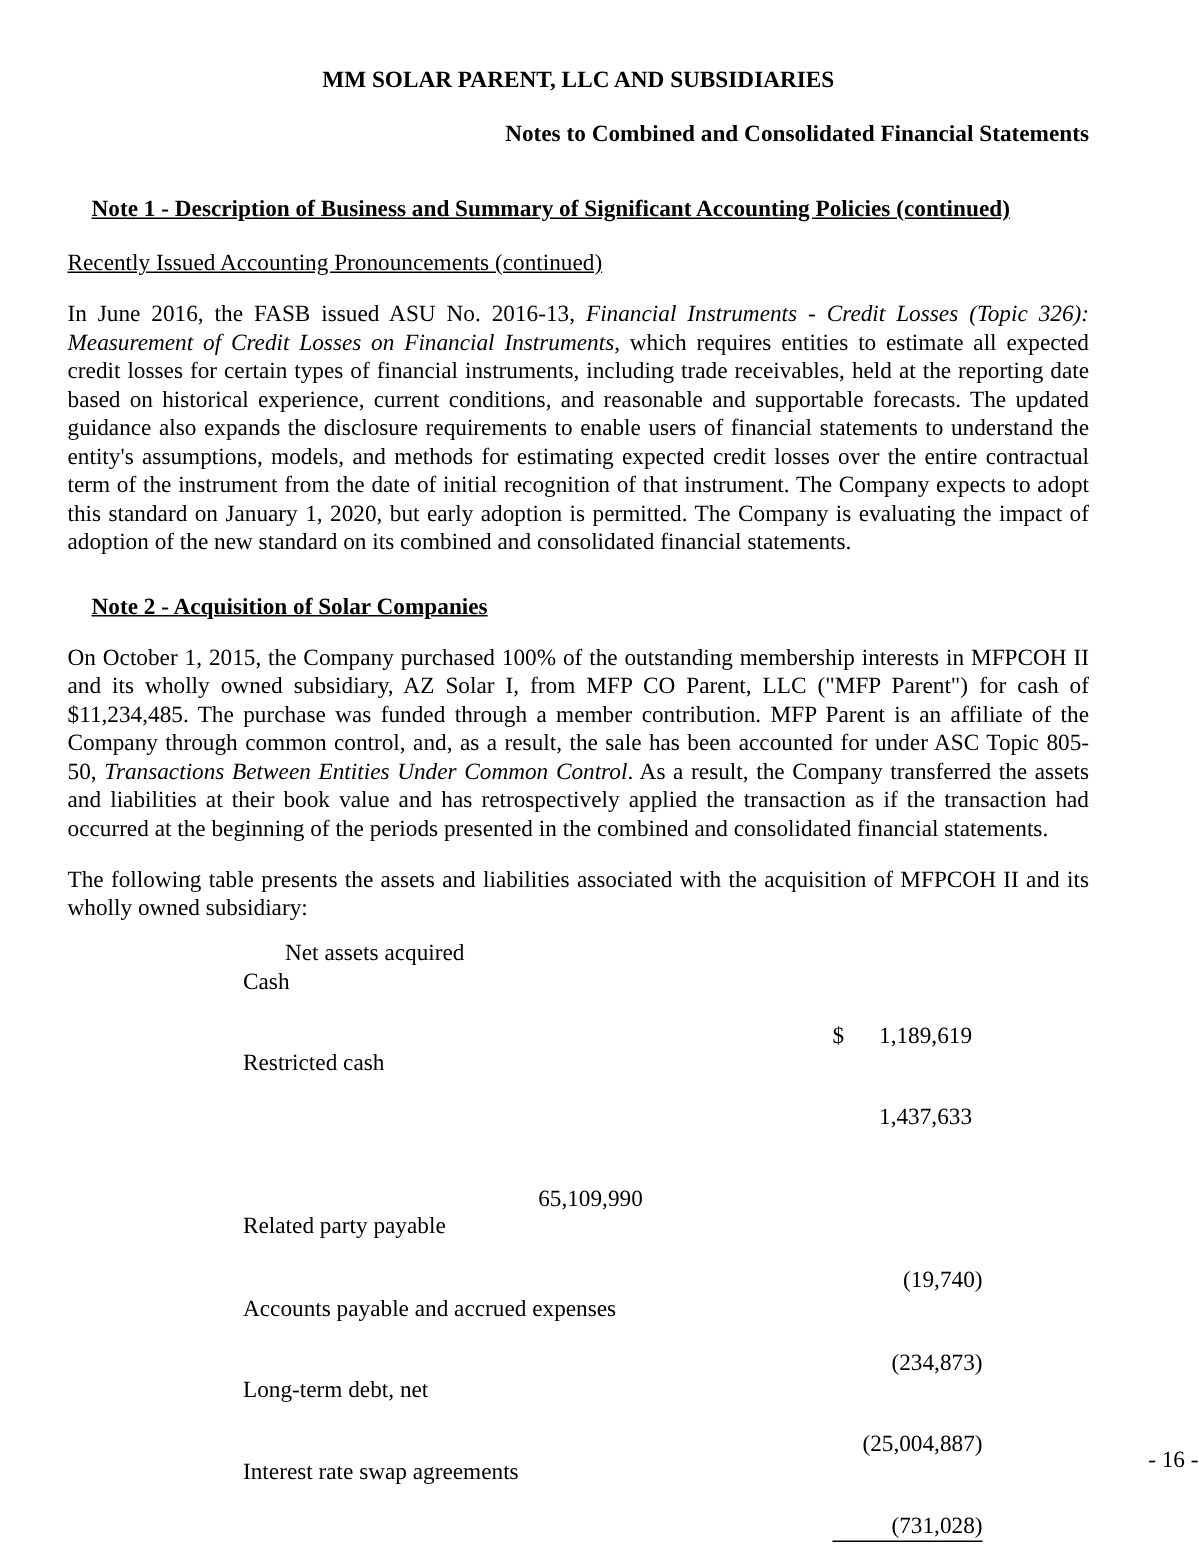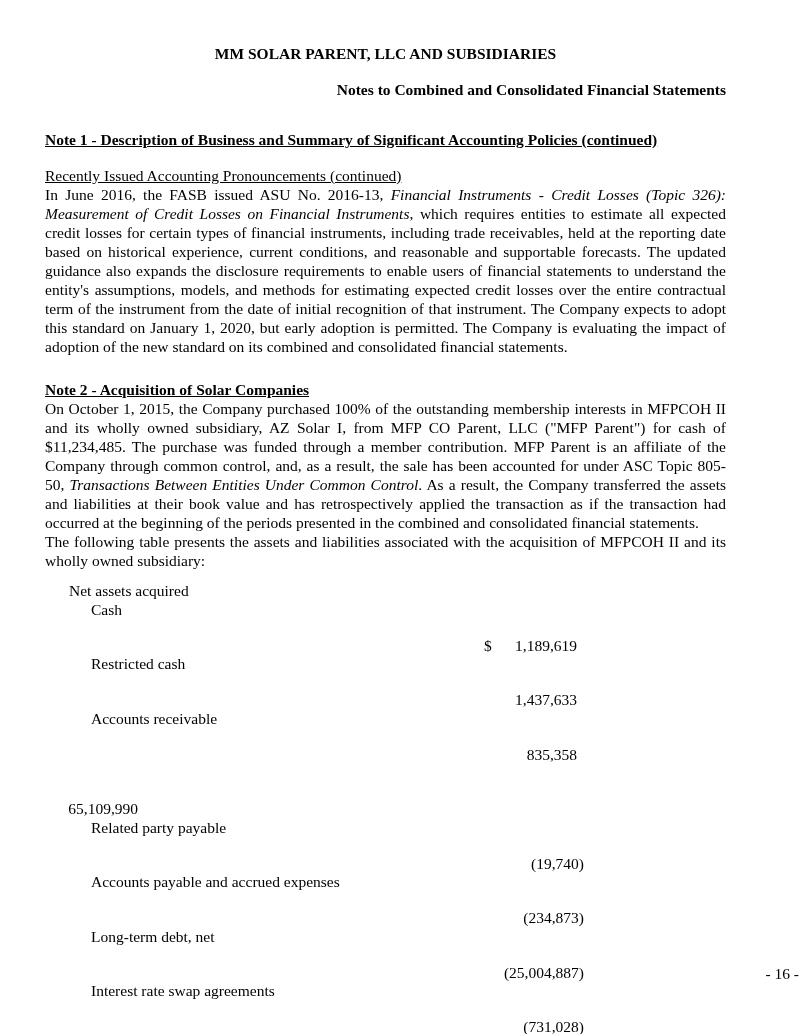--- a/index.html
+++ b/index.html
@@ -21,35 +21,37 @@
     font-weight: bold;
     line-height: 19px;
   }
   .doc-subtitle { margin-top: 17px; text-align: right; }
 
   .note-heading {
     margin-top: 31px;
     font-weight: bold;
     text-decoration: underline;
     line-height: 19px;
+    margin-left: 16px;
   }
   .sub-heading {
     margin-top: 17px;
     text-decoration: underline;
     line-height: 19px;
   }
   .para {
+    margin-top: 15px;
     text-align: justify;
     line-height: 19px;
   }
   .note2-heading { margin-top: 24px; }
 
   
   .fin-table { margin-top: 12px; }
-  .t-row { display: flex; line-height: 18.5px; }
+  .t-row { display: flex; line-height: 18.5px; justify-content: center; }
   .t-label { width: 439px; padding-left: 46px; }
   .t-section-label, .t-total-label { padding-left: 24px; }
   .t-amt {
     width: 100px;
     display: flex;
     justify-content: space-between;
     align-items: baseline;
   }
   .amt-cur { text-align: left; }
   .amt-value { flex: 1; text-align: right; margin-top: 36px; }
@@ -97,27 +99,20 @@
     </div>
 
     <div class="t-row">
       <div class="t-label">Restricted cash</div>
       <div class="t-amt">
         <span class="amt-cur"></span>
         <span class="amt-value pad-paren">1,437,633</span>
       </div>
     </div>
 
-    <div class="t-row">
-      <div class="t-label">Accounts receivable</div>
-      <div class="t-amt">
-        <span class="amt-cur"></span>
-        <span class="amt-value pad-paren">835,358</span>
-      </div>
-    </div>
 
     <div class="t-row">
       <div class="t-amt">
         <span class="amt-cur"></span>
         <span class="amt-value pad-paren">65,109,990</span>
       </div>
     </div>
 
     <div class="t-row">
       <div class="t-label">Related party payable</div>

